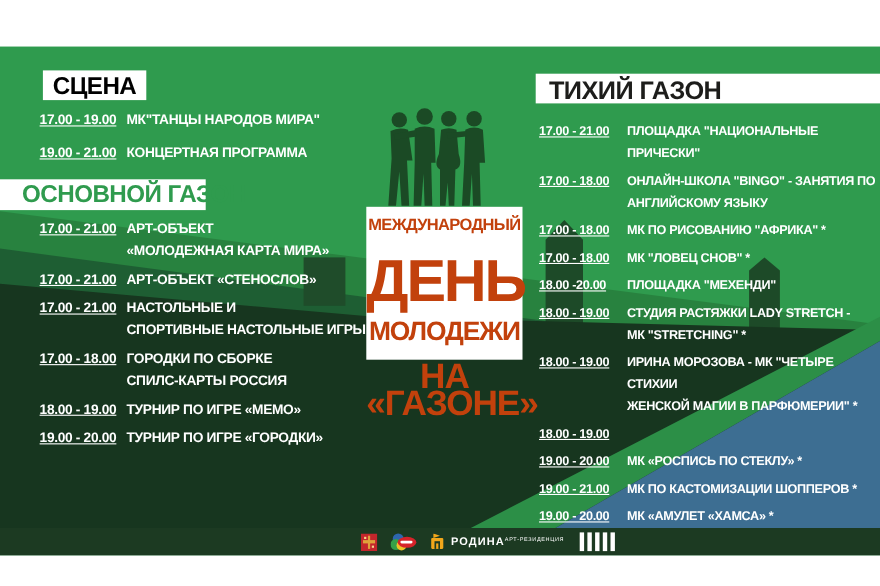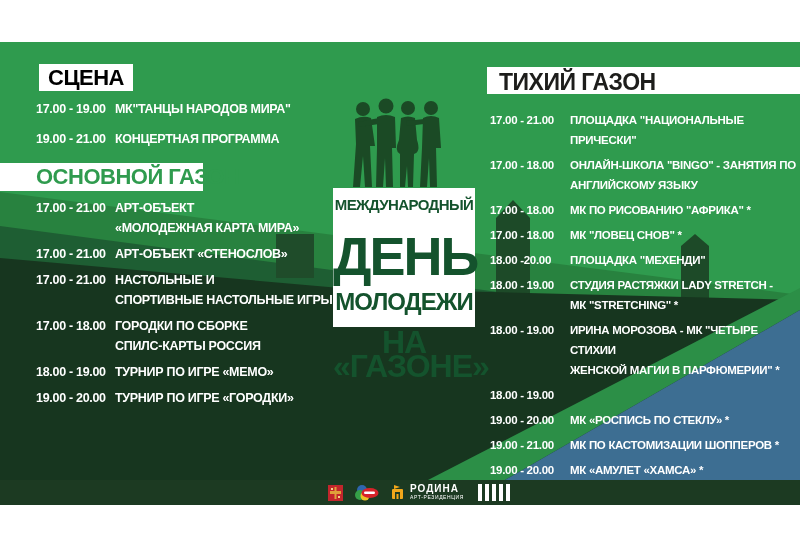--- a/index.html
+++ b/index.html
@@ -4,54 +4,54 @@
 <style>
   html,body{margin:0;padding:0;background:#ffffff;}
   .poster{position:relative;width:800px;height:533px;background:#ffffff;overflow:hidden;
           font-family:"Liberation Sans","DejaVu Sans",sans-serif;}
   .canvas{position:absolute;left:0;top:42px;width:800px;height:463px;overflow:hidden;}
   .bg{position:absolute;left:0;top:0;width:800px;height:463px;}
 
   
   .hdr{position:absolute;background:#ffffff;font-weight:700;letter-spacing:-0.5px;white-space:nowrap;}
   .hdr-scene{left:39px;top:22px;height:27px;line-height:27px;padding:0 9px;font-size:22px;color:#000000;}
-  .hdr-main{left:0;top:121px;height:28px;line-height:28px;width:167px;padding-left:36px;font-size:22px;color:#2f9b4e;}
+  .hdr-main{left:0;top:121px;height:28px;line-height:28px;width:167px;padding-left:20px;font-size:22px;color:#2f9b4e;}
   .hdr-quiet{left:487px;top:25px;right:0;height:27px;line-height:31px;padding-left:12px;font-size:23px;color:#1d1d1b;}
 
   
   .sec{position:absolute;color:#ffffff;}
   .sec .row{display:flex;align-items:flex-start;}
-  .sec .time{flex:0 0 auto;white-space:nowrap;font-weight:700;}
+  .sec .time{flex:0 0 auto;white-space:nowrap;font-weight:700;text-decoration:underline;}
   .sec .label{font-weight:700;white-space:pre-line;}
   .sec-scene{left:36px;top:58px;width:350px;font-size:12.5px;letter-spacing:-0.3px;}
   .sec-scene .row{margin-bottom:12px;line-height:18px;}
   .sec-scene .time{width:79px;}
   .sec-scene .label{width:250px;}
   .sec-main{left:36px;top:156px;width:330px;font-size:12.5px;letter-spacing:-0.3px;}
   .sec-main .row{margin-bottom:6px;line-height:20px;}
   .sec-main .time{width:79px;}
   .sec-main .label{width:230px;}
   .sec-quiet{left:490px;top:68px;width:310px;font-size:11.5px;letter-spacing:-0.3px;}
   .sec-quiet .row{margin-bottom:5px;line-height:20px;}
   .sec-quiet .time{width:80px;}
   .sec-quiet .label{width:228px;}
 
   
   .silhouettes{position:absolute;left:348px;top:54px;width:96px;height:92px;}
   .card{position:absolute;left:333px;top:146px;width:142px;height:139px;background:#ffffff;
-        text-align:center;color:#14532d;font-weight:700;}
+        text-align:center;color:#c2410c;font-weight:700;}
   .card .l1{margin-top:9px;font-size:15px;letter-spacing:-0.6px;line-height:16px;}
   .card .l2{margin-top:16px;font-size:54px;letter-spacing:-2px;line-height:54px;}
   .card .l3{margin-top:7px;font-size:24px;letter-spacing:-1px;line-height:24px;}
   .card .l4{margin-top:16px;font-size:32px;letter-spacing:-1px;line-height:24px;}
 
   
   .logos{position:absolute;left:328px;top:440px;height:21px;display:flex;align-items:center;gap:12px;}
   .rodina{display:flex;align-items:center;gap:4px;}
-  .rod-text{display:flex;flex-direction:column;justify-content:center;color:#ffffff;}
+  .rod-text{display:flex;flex-direction:row;justify-content:center;color:#ffffff;}
   .rod-title{font-size:10px;font-weight:700;letter-spacing:1px;line-height:10px;}
   .rod-sub{font-size:5px;font-weight:400;letter-spacing:0.6px;line-height:7px;}
   .bars{display:flex;gap:3px;align-items:center;margin-left:2px;}
   .bars i{display:block;width:4px;height:17px;background:#ffffff;}
 </style>
 </head>
 <body>
 
 <div class="poster">
   <div class="canvas">

